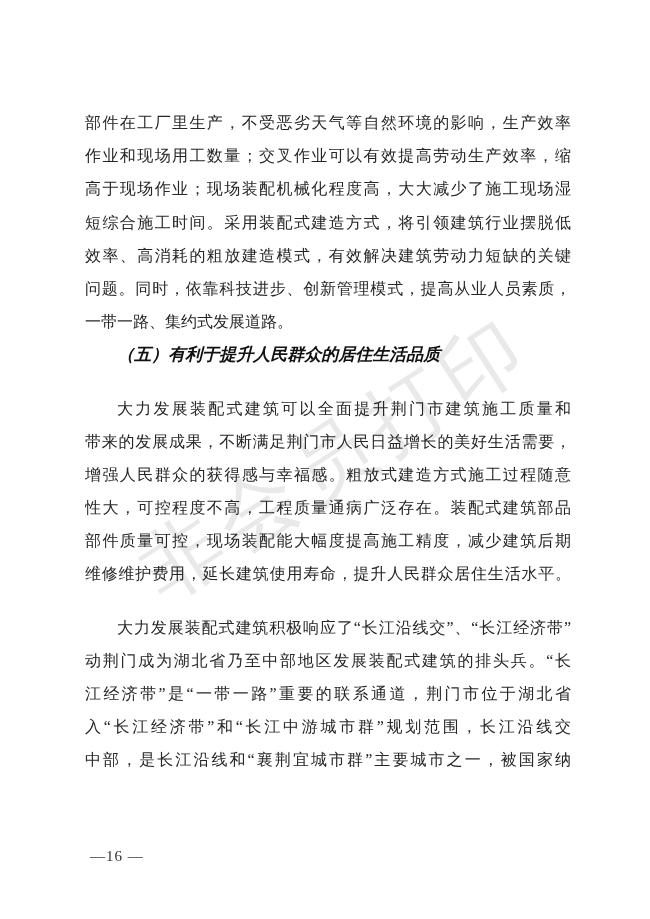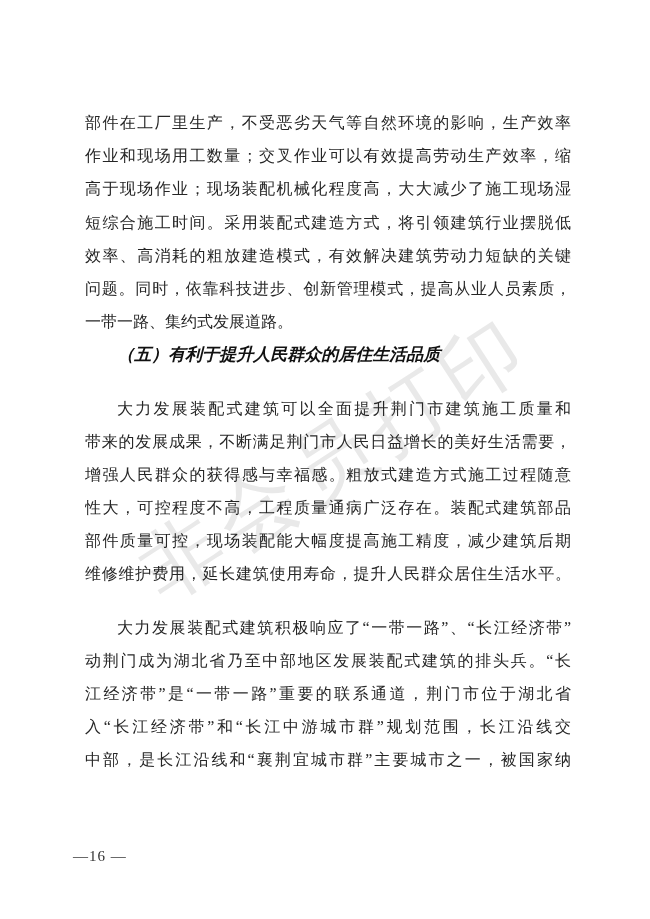--- a/index.html
+++ b/index.html
@@ -52,21 +52,21 @@
   .heading {
     font-weight: bold;
     color: #111111;
     font-size: 17px;
     text-indent: 1.9em;
     text-align: left;
     font-style: italic;
   }
   .footer {
     position: absolute;
-    left: 73px;
+    left: 90px;
     top: 848px;
     z-index: 1;
     font-size: 15px;
     color: #333333;
     letter-spacing: 1px;
   }
 </style>
 </head>
 <body>
 
@@ -87,21 +87,21 @@
     <div class="line heading">（五）有利于提升人民群众的居住生活品质</div>
 
     <div class="line fill indent">大力发展装配式建筑可以全面提升荆门市建筑施工质量和</div>
     <div class="line fill">带来的发展成果，不断满足荆门市人民日益增长的美好生活需要，</div>
     <div class="line fill">增强人民群众的获得感与幸福感。粗放式建造方式施工过程随意</div>
     <div class="line fill">性大，可控程度不高，工程质量通病广泛存在。装配式建筑部品</div>
     <div class="line fill">部件质量可控，现场装配能大幅度提高施工精度，减少建筑后期</div>
     <div class="line fill">维修维护费用，延长建筑使用寿命，提升人民群众居住生活水平。</div>
 
 
-    <div class="line fill indent">大力发展装配式建筑积极响应了“一带一路”、“长江经济带”</div>
+    <div class="line fill indent">大力发展装配式建筑积极响应了“长江沿线交”、“长江经济带”</div>
     <div class="line fill">动荆门成为湖北省乃至中部地区发展装配式建筑的排头兵。“长</div>
     <div class="line fill">江经济带”是“一带一路”重要的联系通道，荆门市位于湖北省</div>
     <div class="line fill">入“长江经济带”和“长江中游城市群”规划范围，长江沿线交</div>
     <div class="line fill">中部，是长江沿线和“襄荆宜城市群”主要城市之一，被国家纳</div>
 
   </div>
 
   <div class="footer">—16 —</div>
 
 </div>

